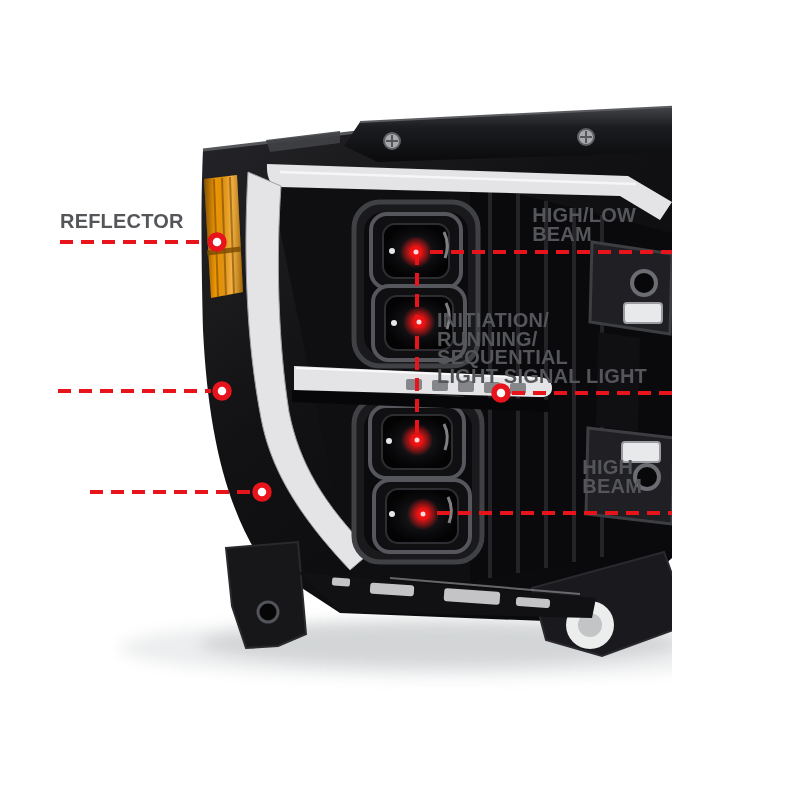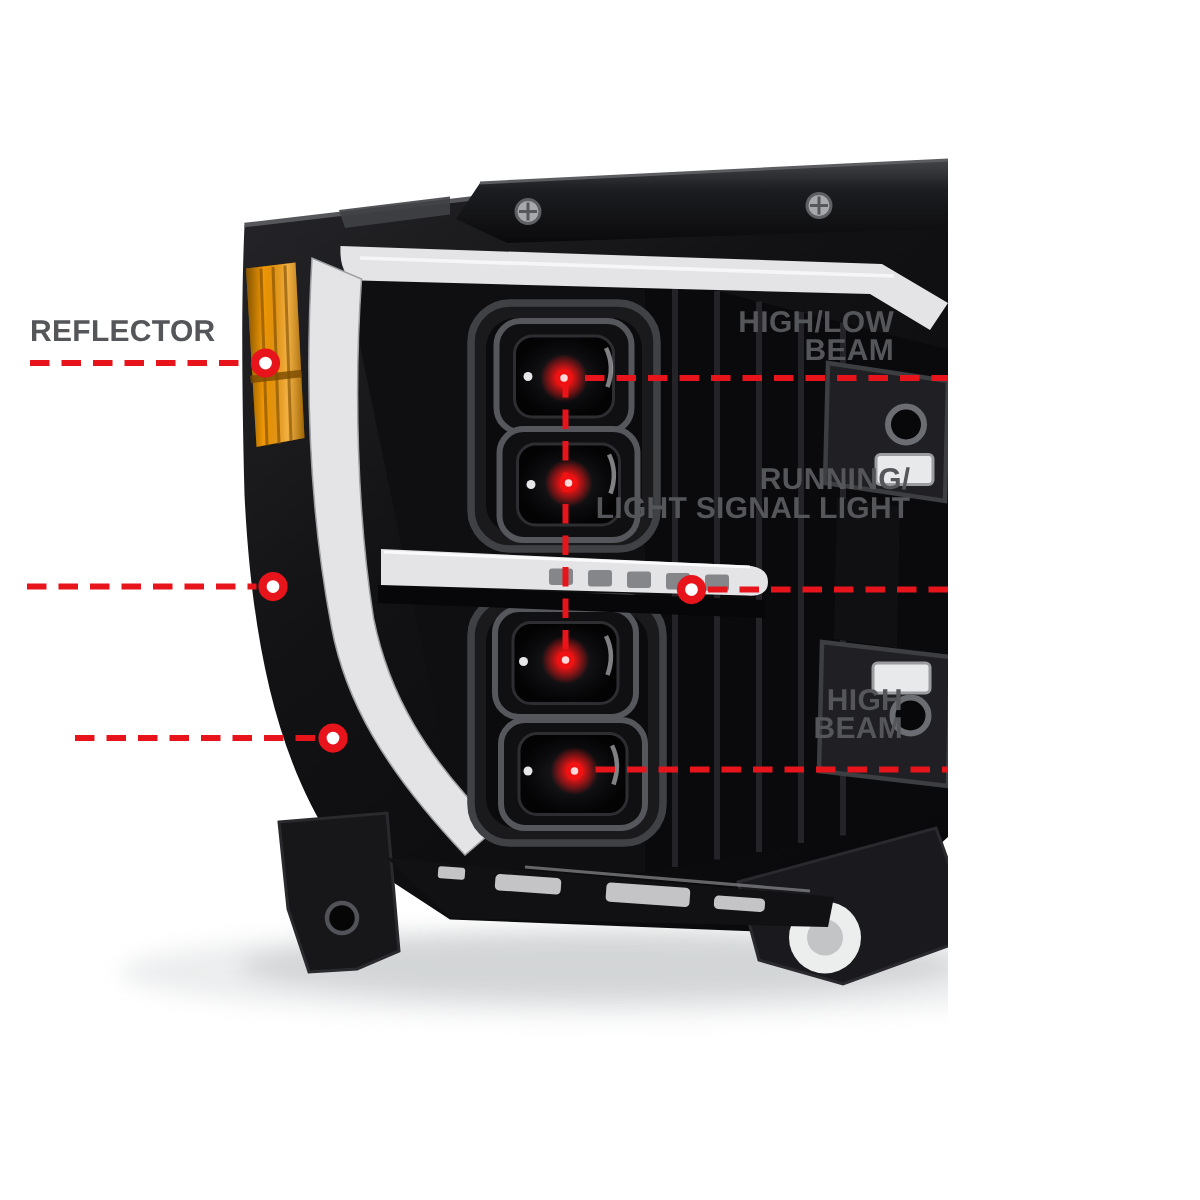--- a/index.html
+++ b/index.html
@@ -7,36 +7,36 @@
     --label-text:#55565a;
     --leader-line:#e8141c;
     --marker-fill:#ffffff;
     --glow-red:#f01212;
     --amber-reflector:#ef9704;
     --lens-strip:#e4e4e6;
     --housing-black:#0c0c0e;
   }
   html,body{margin:0;padding:0;}
   body{background:var(--background);font-family:"Liberation Sans",sans-serif;}
-  #stage{position:relative;width:632px;height:800px;background:var(--background);overflow:hidden;}
+  #stage{position:relative;width:632px;height:800px;background:var(--background);overflow:hidden;margin-left:40px;}
   #art{position:absolute;left:0;top:0;width:800px;height:800px;}
 
   .callout{
     position:absolute;
     color:var(--label-text);
     font-family:"Liberation Sans",sans-serif;
     font-weight:bold;
     font-size:20px;
     line-height:18.5px;
     letter-spacing:0.2px;
     white-space:nowrap;
   }
   .callout span{display:block;}
   .side-left{text-align:left;}
-  .side-right{text-align:right;}
+  .side-right{}
 
   
   .leader{stroke:var(--leader-line);stroke-width:4;stroke-dasharray:13 8;fill:none;}
   .ringmark{fill:var(--marker-fill);stroke:var(--leader-line);stroke-width:5.5;}
   .glow-core{fill:var(--glow-red);}
   .amber-fill{fill:var(--amber-reflector);}
   .strip-fill{fill:var(--lens-strip);}
 </style>
 </head>
 <body>
@@ -250,21 +250,23 @@
   </div>
 
 
 
   <div class="callout side-right" style="right:36px;top:206px;">
     <span>HIGH/LOW</span>
     <span>BEAM</span>
   </div>
 
   <div class="callout side-right" style="right:25px;top:311px;">
+    <span>INITIATION/</span>
     <span>RUNNING/</span>
+    <span>SEQUENTIAL</span>
     <span>LIGHT SIGNAL LIGHT</span>
   </div>
 
   <div class="callout side-right" style="right:30px;top:458px;">
     <span>HIGH</span>
     <span>BEAM</span>
   </div>
 
 </div>
 

